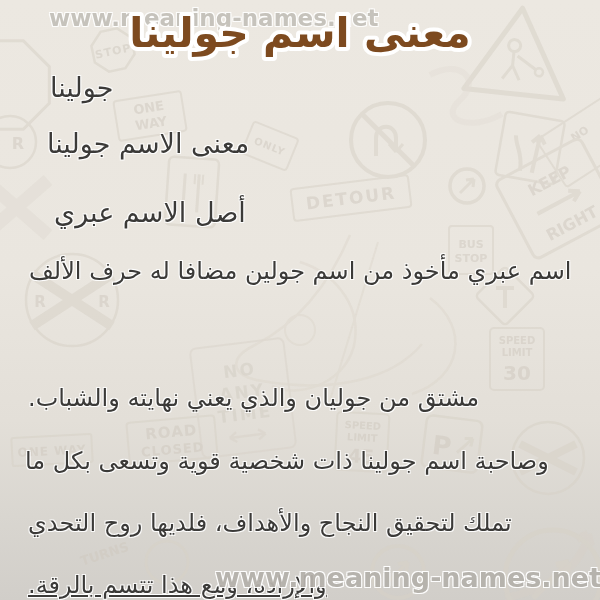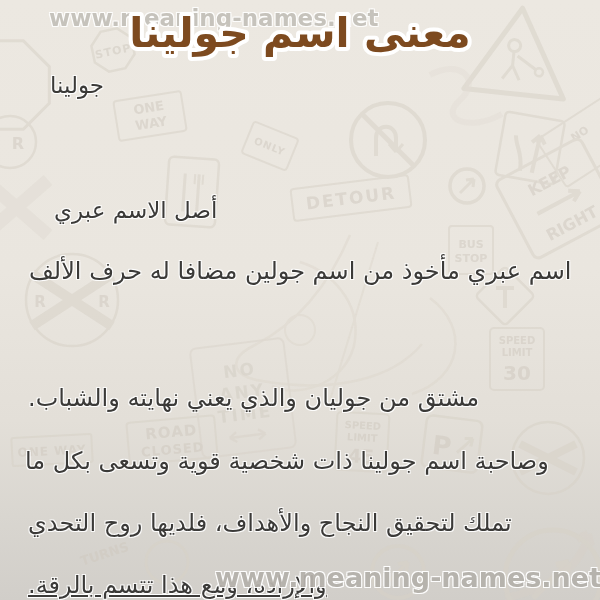--- a/index.html
+++ b/index.html
@@ -19,21 +19,21 @@
     fill:#7d4a1f;stroke:#ffffff;stroke-width:8px;paint-order:stroke;
     stroke-linejoin:round;direction:rtl;
   }
   
   .line{
     position:absolute;white-space:nowrap;direction:rtl;color:#3b3a38;
     text-shadow:1px 1px 0 rgba(255,255,255,.85),-1px -1px 0 rgba(255,255,255,.85),
                 1px -1px 0 rgba(255,255,255,.85),-1px 1px 0 rgba(255,255,255,.85);
     line-height:1.2;
   }
-  .sz-s{font-size:23px;}
+  .sz-s{font-size:27px;}
   .sz-m{font-size:24px;}
   .l0{left:50px;top:72px;}
   .l1{left:47px;top:128px;}
   .l2{left:54px;top:197px;}
   .l3{left:29px;top:257px;}
   .l4{left:28px;top:321px;}
   .l5{left:28px;top:384px;}
   .l6{left:25px;top:447px;}
   .l7{left:28px;top:509px;}
   .l8{left:28px;top:571px;text-decoration:underline;}
@@ -215,20 +215,21 @@
     <path class="sgn" d="M-15,180 L48,235 M48,180 L-15,235" stroke-width="13" opacity=".5"></path>
   </svg>
 
   <div class="wm wm-top">www.meaning-names.net</div>
 
   <svg class="title-svg" viewBox="0 0 600 72">
     <text class="title-text" x="300" y="47" text-anchor="middle">معنى اسم جولينا</text>
   </svg>
 
   <div class="line sz-s l0">جولينا</div>
+  <div class="line sz-s l1">معنى الاسم جولينا</div>
   <div class="line sz-s l2">أصل الاسم عبري</div>
   <div class="line sz-m l3">اسم عبري مأخوذ من اسم جولين مضافا له حرف الألف</div>
   <div class="line sz-m l5">مشتق من جوليان والذي يعني نهايته والشباب.</div>
   <div class="line sz-m l7">تملك لتحقيق النجاح والأهداف، فلديها روح التحدي</div>
   <div class="line sz-m l6">وصاحبة اسم جولينا ذات شخصية قوية وتسعى بكل ما</div>
   <div class="line sz-m l8">والإرادة، ومع هذا تتسم بالرقة.</div>
 
   <div class="wm wm-bottom">www.meaning-names.net</div>
 
 </div>

